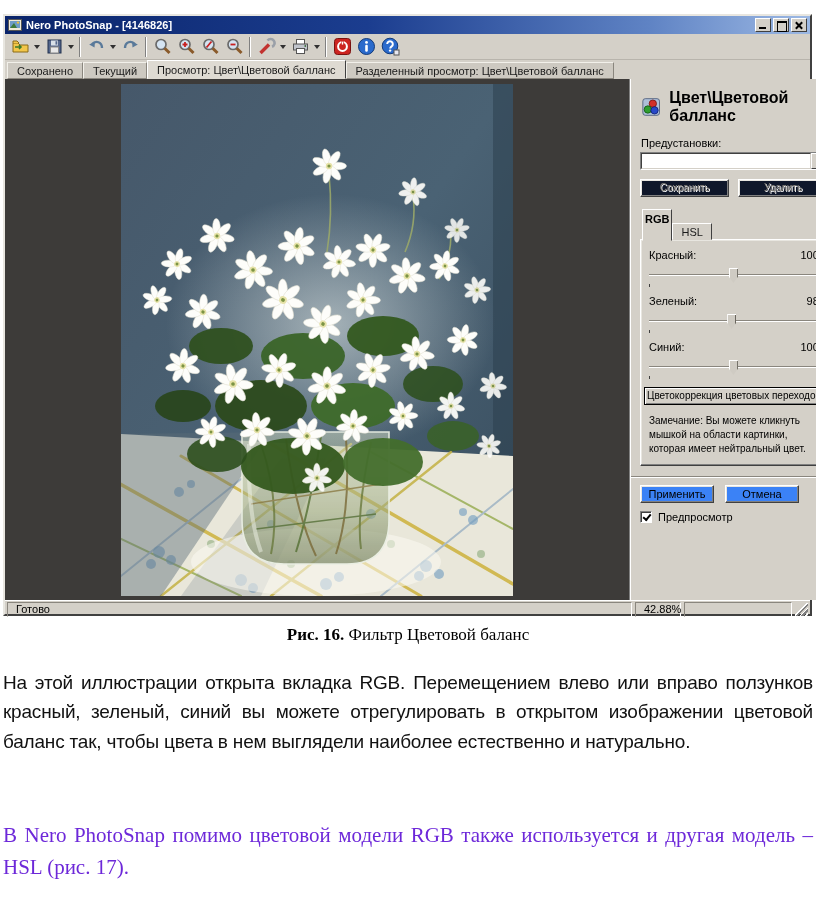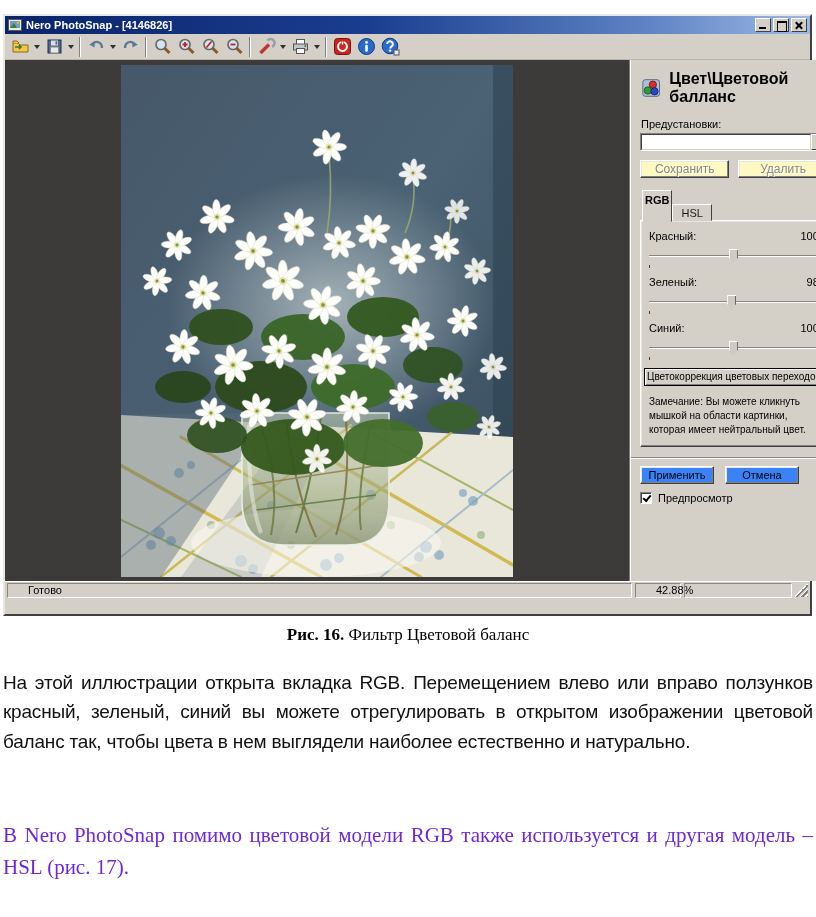--- a/index.html
+++ b/index.html
@@ -44,23 +44,23 @@
   .sidepanel { flex:1; background:#D4D0C8; padding:8px 9px 0; font-size:11px; color:#000; border-left:1px solid #fff; }
   .panel-header { display:flex; align-items:center; gap:9px; margin:2px 0 12px 2px; }
   .panel-title { font-weight:bold; font-size:16px; }
   .presets-label { margin:0 0 3px 1px; }
   .combo { display:flex; height:18px; border:1px solid; border-color:#808080 #fff #fff #808080; background:#fff; }
   .combo-value { flex:1; border:1px solid; border-color:#404040 #D4D0C8 #D4D0C8 #404040; background:#fff; }
   .combo-btn { width:16px; background:#D4D0C8; border:1px solid; border-color:#fff #404040 #404040 #fff;
                display:flex; align-items:center; justify-content:center; }
   .combo-btn::after { content:""; border:3px solid transparent; border-top:4px solid #303030; margin-top:4px; }
   .btnrow { display:flex; gap:9px; margin:9px 0 12px; }
-  .btn { flex:1; height:18px; background:#fef9c3; border:1px solid; border-color:#fff #404040 #404040 #fff;
+  .btn { flex:1; height:18px; background:#0f172a; border:1px solid; border-color:#fff #404040 #404040 #fff;
          box-shadow:inset -1px -1px 0 #808080, inset 1px 1px 0 #e8e6e0;
-         text-align:center; line-height:16px; font-size:12px; }
+         text-align:center; line-height:16px; font-size:10px; }
   .btn.disabled { color:#8a867e; text-shadow:1px 1px 0 #fff; }
 
   .tabctrl-tabs { display:flex; margin-left:2px; position:relative; z-index:2; }
   .ttab { padding:2px 8px 1px; border:1px solid; border-color:#fff #404040 transparent #fff; background:#D4D0C8; }
   .ttab.active { padding:3px 2px 2px; font-weight:bold; margin-bottom:-1px; background:#D4D0C8; }
   .ttab.inactive { margin-top:14px; border-bottom:1px solid #404040; border-bottom-color:transparent; color:#1a1a1a; }
   .tabpage { border:1px solid; border-color:#fff #404040 #404040 #fff; box-shadow:inset -1px -1px 0 #808080, inset 1px 1px 0 #e8e6e0;
              padding:9px 7px 8px; margin-top:-1px; }
 
   .slider-group { margin-bottom:7px; }
@@ -84,21 +84,21 @@
   .action-btn { width:74px; height:18px; background:#3b82f6; border:1px solid; border-color:#fff #404040 #404040 #fff;
                 box-shadow:inset -1px -1px 0 #808080, inset 1px 1px 0 #e8e6e0; text-align:center; line-height:16px; font-size:11px; }
   .checkbox-row { display:flex; align-items:center; gap:6px; margin-top:8px; }
   .checkbox { width:12px; height:12px; background:#fff; border:1px solid; border-color:#808080 #fff #fff #808080;
               box-shadow:inset 1px 1px 0 #404040; position:relative; }
   .checkbox::after { content:""; position:absolute; left:2px; top:2px; width:6px; height:3px;
                      border-left:2px solid #000; border-bottom:2px solid #000; transform:rotate(-50deg); }
 
   
   .statusbar { height:17px; display:flex; gap:3px; align-items:center; padding:1px 2px; font-size:11px; border-top:1px solid #fff; }
-  .sb { border:1px solid; border-color:#8a867e #fff #fff #8a867e; height:15px; line-height:13px; padding:0 20px; }
+  .sb { border:1px solid; border-color:#8a867e #fff #fff #8a867e; height:15px; line-height:13px; padding:0 8px; }
   .sb-status { flex:1; }
   .sb-zoom { width:46px; }
   .sb-progress { width:108px; }
   .grip { width:13px; height:13px; align-self:flex-end;
           background:linear-gradient(135deg,transparent 45%,#fff 45%,#fff 50%,#808080 50%,#808080 58%,transparent 58%,transparent 68%,#fff 68%,#fff 73%,#808080 73%,#808080 81%,transparent 81%,transparent 88%,#fff 88%,#fff 93%,#808080 93%); }
 
   
   .caption { position:absolute; left:0; top:625px; width:816px; text-align:center;
              font-family:"Liberation Serif",serif; font-size:17px; color:#000; }
   .caption b { font-weight:bold; }
@@ -223,20 +223,26 @@
     <span class="tbtn">
         <svg viewBox="0 0 19 19">
           <circle cx="9" cy="9" r="7.8" fill="#2a6acc" stroke="#123a7a"></circle>
           <path d="M6.2,7 a2.8,2.8 0 1 1 4.4,2.4 c-1,0.8 -1.4,1.2 -1.4,2.2" fill="none" stroke="#fff" stroke-width="2"></path>
           <circle cx="9.1" cy="13.6" r="1.2" fill="#fff"></circle>
           <rect x="13" y="13" width="5" height="5" fill="#e8e8f0" stroke="#555"></rect>
         </svg>
       </span>
   </div>
 
+  <div class="tabbar">
+    <span class="vtab">Сохранено</span>
+    <span class="vtab">Текущий</span>
+    <span class="vtab active">Просмотр: Цвет\Цветовой балланс</span>
+    <span class="vtab">Разделенный просмотр: Цвет\Цветовой балланс</span>
+  </div>
 
   <div class="main">
     <div class="canvas">
       <div class="photo">
         <svg viewBox="0 0 392 512" preserveAspectRatio="none">
           <defs>
             <linearGradient id="bgGrad" x1="0" y1="0" x2="1" y2="0.9">
               <stop offset="0" stop-color="#46586a"></stop>
                 <stop offset="0.55" stop-color="#4a6274"></stop>
                 <stop offset="1" stop-color="#3a4f60"></stop>

